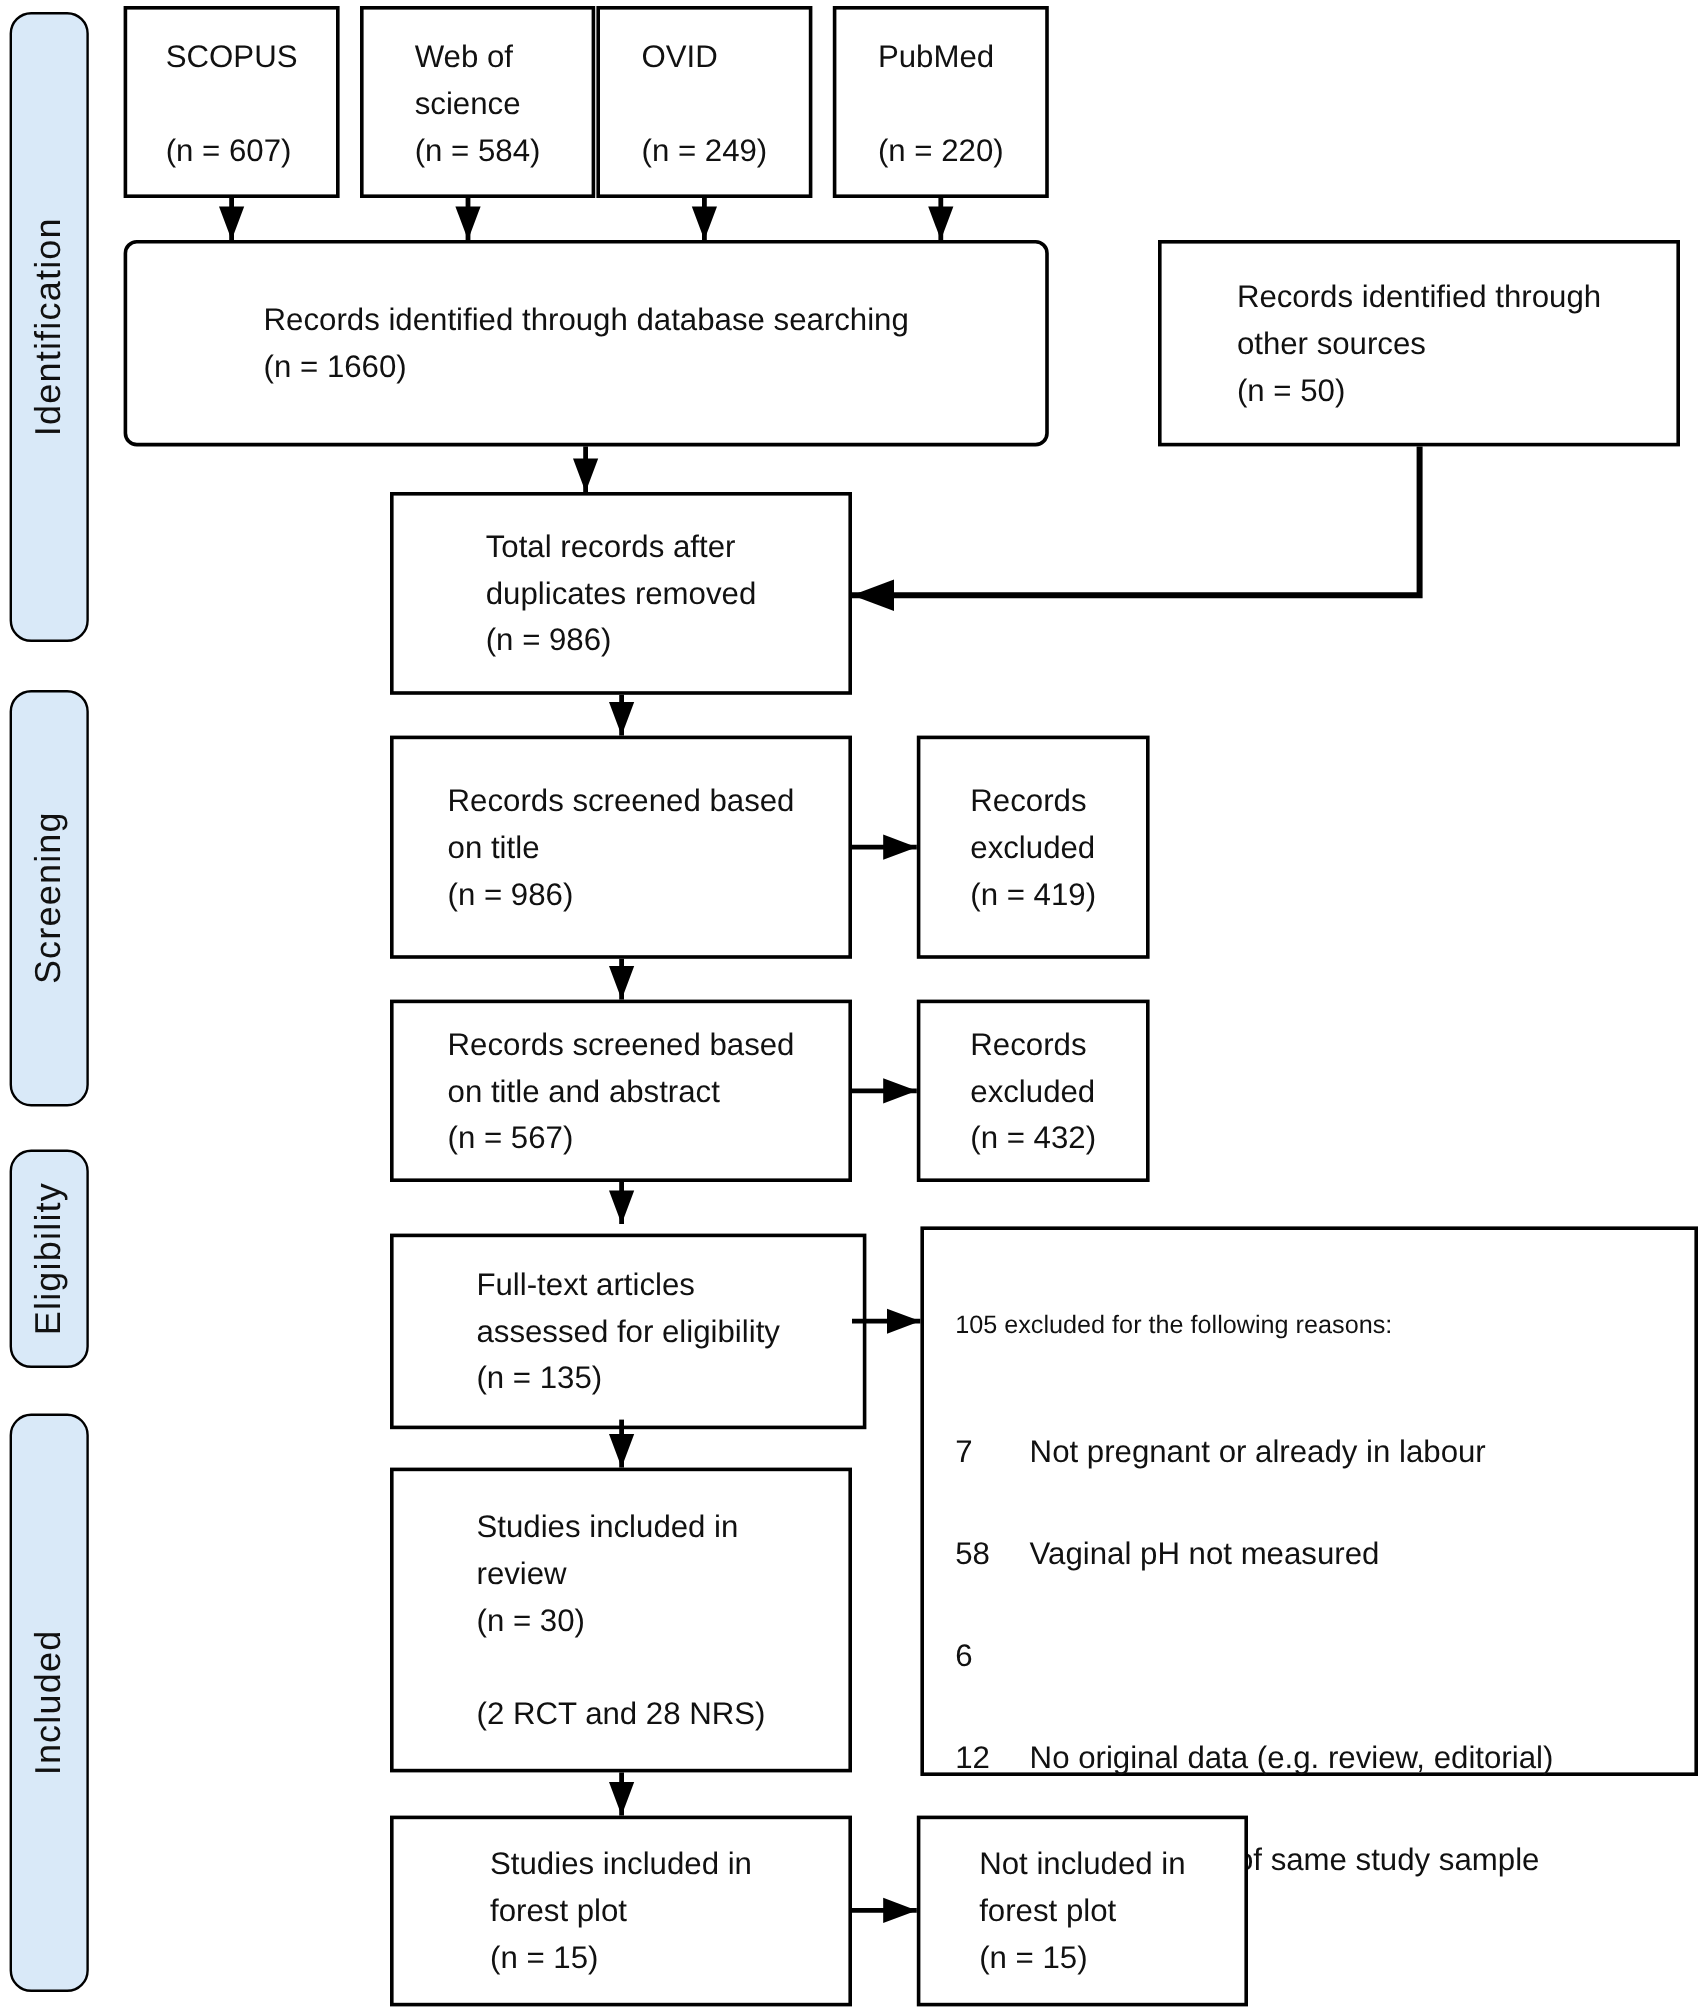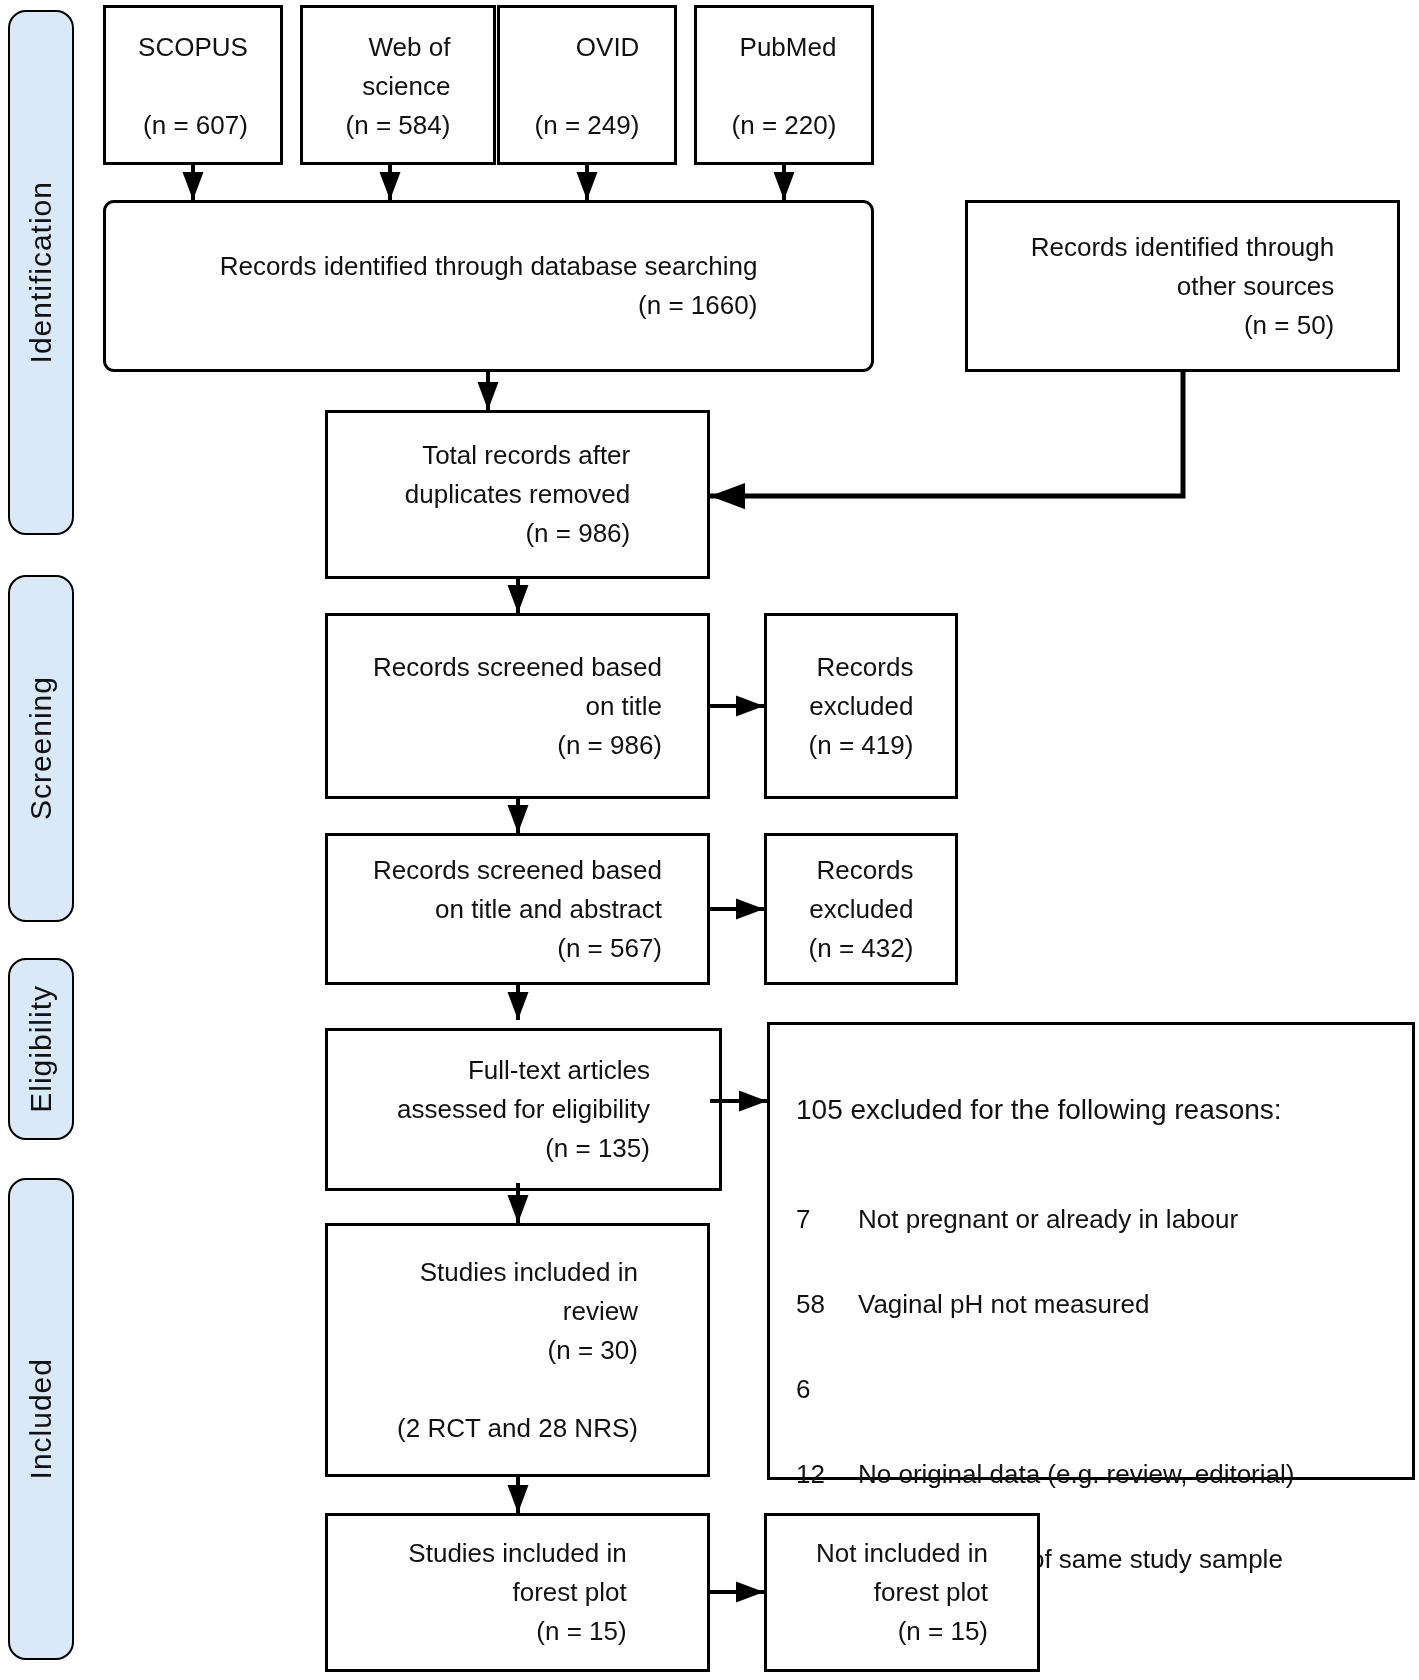--- a/index.html
+++ b/index.html
@@ -13,21 +13,21 @@
     overflow:hidden;
   }
   .box{
     position:absolute;
     box-sizing:border-box;
     background:#ffffff;
     border:3px solid #000000;
     display:flex;
     align-items:center;
     justify-content:center;
-    text-align:right;
+    text-align:left;
     font-size:26px;
     line-height:1.5;
     white-space:pre-line;
   }
   .src{
     align-items:flex-start;
     padding-top:20px;
   }
   .stage{
     position:absolute;
@@ -48,21 +48,21 @@
     letter-spacing:1px;
     color:#111111;
     white-space:nowrap;
   }
   .reasons{
     display:block;
     text-align:left;
     padding:26px 18px 16px 26px;
   }
   .reasons-title{
-    font-size:28px;
+    font-size:21px;
     line-height:1.4;
     margin:0 0 28px 0;
   }
   .reason-row{
     display:grid;
     grid-template-columns:62px 1fr;
     font-size:26px;
     line-height:46px;
   }
   svg.connectors{

